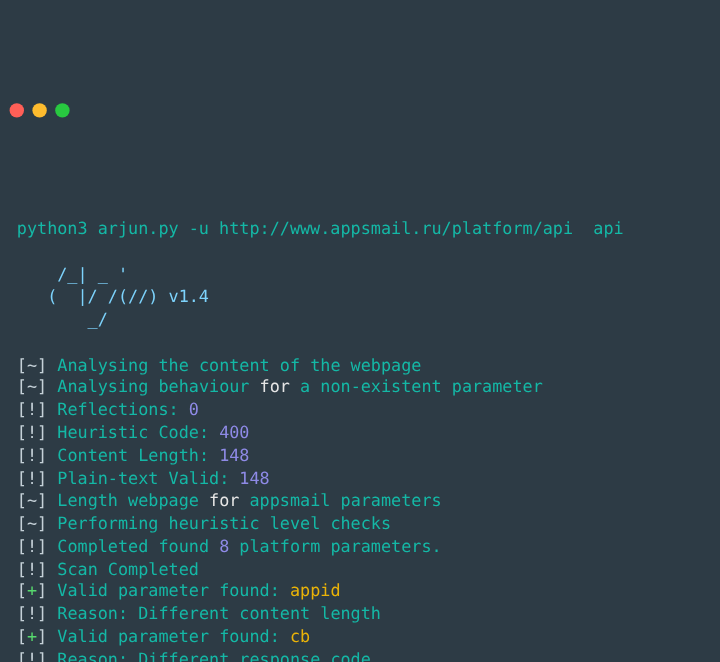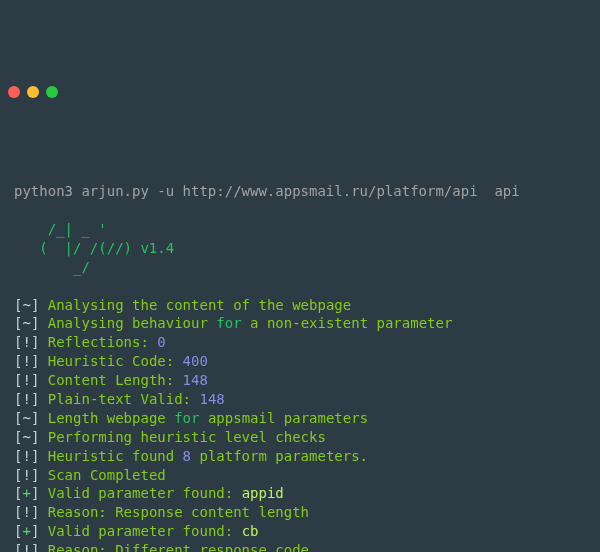--- a/index.html
+++ b/index.html
@@ -26,30 +26,30 @@
     display:inline-block;
   }
   .dot-red{background:#ff5f57}
   .dot-yellow{background:#febc2e}
   .dot-green{background:#28c840}
 
   .term{
     padding:22px 10px 0 14px;
     letter-spacing:0px;
   }
-  .cmd{color:#a3a3a3}
-  .ascii{color:#22c55e}
+  .cmd{color:#14b8a6}
+  .ascii{color:#7dd3fc}
   .br{color:#c5d1d8}   
   .tld{color:#c5d1d8}  
   .bang{color:#c5d1d8} 
   .plus{color:#57d96e} 
-  .kw{color:#22c55e}   
+  .kw{color:#e5e5e5}   
   .num{color:#8e8ae6}  
-  .val{color:#bef264}  
-  .txt{color:#84cc16}
+  .val{color:#eab308}  
+  .txt{color:#14b8a6}
 </style>
 </head>
 <body>
 
 
 
 <div class="titlebar">
   <span class="dot dot-red"></span>
   <span class="dot dot-yellow"></span>
   <span class="dot dot-green"></span>
@@ -63,24 +63,24 @@
 <span class="ascii">       _/</span>
 
 <div id="out"><span class="br">[</span><span class="tld">~</span><span class="br">]</span> <span class="txt">Analysing the content of the webpage</span>
 <span class="br">[</span><span class="tld">~</span><span class="br">]</span> <span class="txt">Analysing behaviour </span><span class="kw">for</span><span class="txt"> a non-existent parameter</span>
 <span class="br">[</span><span class="bang">!</span><span class="br">]</span> <span class="txt">Reflections: </span><span class="num">0</span>
 <span class="br">[</span><span class="bang">!</span><span class="br">]</span> <span class="txt">Heuristic Code: </span><span class="num">400</span>
 <span class="br">[</span><span class="bang">!</span><span class="br">]</span> <span class="txt">Content Length: </span><span class="num">148</span>
 <span class="br">[</span><span class="bang">!</span><span class="br">]</span> <span class="txt">Plain-text Valid: </span><span class="num">148</span>
 <span class="br">[</span><span class="tld">~</span><span class="br">]</span> <span class="txt">Length webpage </span><span class="kw">for</span><span class="txt"> appsmail parameters</span>
 <span class="br">[</span><span class="tld">~</span><span class="br">]</span> <span class="txt">Performing heuristic level checks</span>
-<span class="br">[</span><span class="bang">!</span><span class="br">]</span> <span class="txt">Heuristic found </span><span class="num">8</span><span class="txt"> platform parameters.</span>
+<span class="br">[</span><span class="bang">!</span><span class="br">]</span> <span class="txt">Completed found </span><span class="num">8</span><span class="txt"> platform parameters.</span>
 <span class="br">[</span><span class="bang">!</span><span class="br">]</span> <span class="txt">Scan Completed</span>
 <span class="br">[</span><span class="plus">+</span><span class="br">]</span> <span class="txt">Valid parameter found: </span><span class="val">appid</span>
-<span class="br">[</span><span class="bang">!</span><span class="br">]</span> <span class="txt">Reason: Response content length</span>
+<span class="br">[</span><span class="bang">!</span><span class="br">]</span> <span class="txt">Reason: Different content length</span>
 <span class="br">[</span><span class="plus">+</span><span class="br">]</span> <span class="txt">Valid parameter found: </span><span class="val">cb</span>
 <span class="br">[</span><span class="bang">!</span><span class="br">]</span> <span class="txt">Reason: Different response code</span>
  
  
  
  
 </div>
 </div>
 
 

